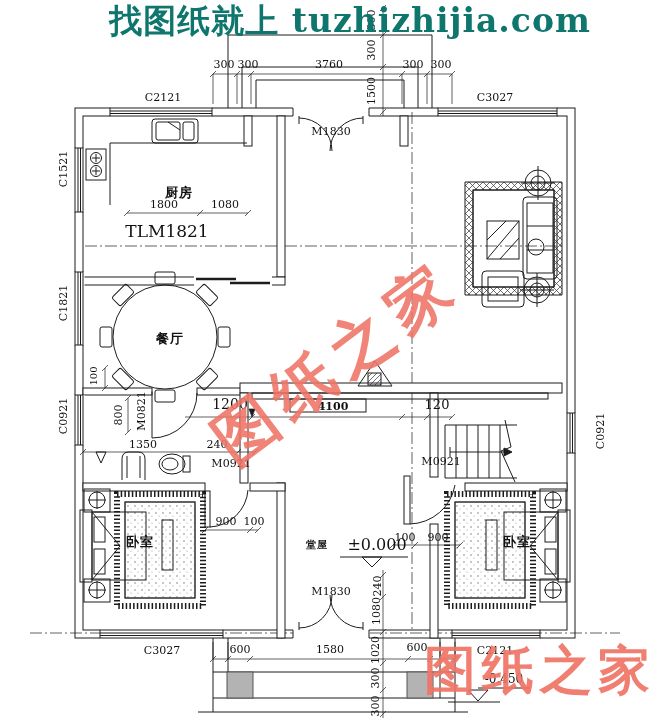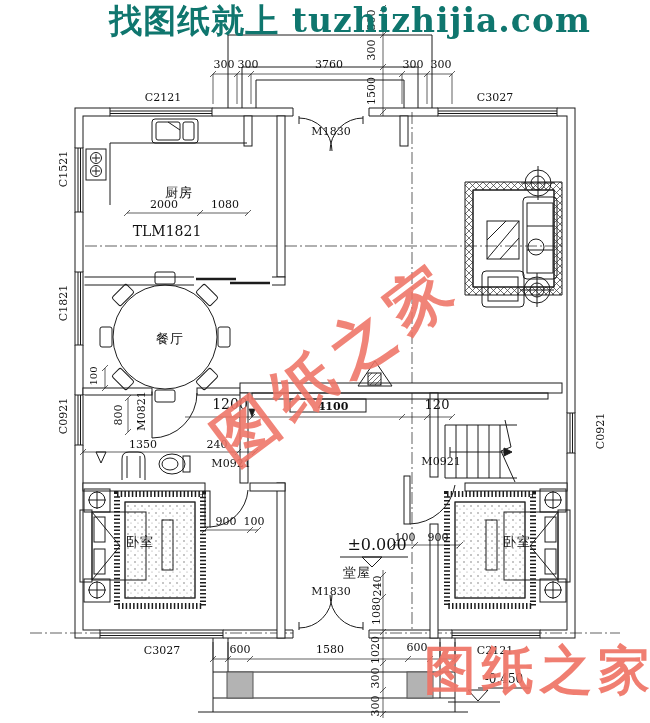--- a/index.html
+++ b/index.html
@@ -5,21 +5,21 @@
   html,body{margin:0;padding:0;background:#fff;}
   #stage{position:relative;width:650px;height:723px;background:#fff;overflow:hidden;
          font-family:"DejaVu Sans",sans-serif;}
   #plan-svg{position:absolute;left:0;top:0;}
   .ln{fill:none;stroke:#1c1c1c;stroke-width:1;}
   .thin{stroke-width:0.7;}
   #labels{position:absolute;left:0;top:0;width:514px;height:723px;pointer-events:none;}
   .lbl{position:absolute;transform:translate(-50%,-50%);color:#111;white-space:nowrap;
        line-height:1;font-family:"DejaVu Serif",serif;}
   .lbl.rot{transform:translate(-50%,-50%) rotate(-90deg);}
-  .lbl.cjk{font-family:"DejaVu Sans",sans-serif;font-weight:normal;letter-spacing:1px;}
+  .lbl.cjk{font-family:"DejaVu Sans",sans-serif;font-weight:bold;letter-spacing:1px;}
   .wm-title{position:absolute;left:350px;top:21px;transform:translate(-50%,-50%);
             font-size:33px;font-weight:bold;font-family:"DejaVu Serif",serif;
             white-space:nowrap;letter-spacing:1px;}
   .wm-diag{position:absolute;left:336px;top:362px;transform:translate(-50%,-50%) rotate(-37deg);
            font-size:62px;font-weight:bold;font-family:"DejaVu Sans",sans-serif;
            white-space:nowrap;letter-spacing:10px;opacity:.88;}
   .wm-bottom{position:absolute;left:540px;top:671px;transform:translate(-50%,-50%);
            font-size:52px;font-weight:bold;font-family:"DejaVu Sans",sans-serif;
            white-space:nowrap;letter-spacing:6px;opacity:.92;}
 </style>
@@ -383,41 +383,41 @@
       <span class="lbl rot" style="left: 371px; top: 50px; font-size: 11px;">300</span>
       <span class="lbl rot" style="left: 371px; top: 91px; font-size: 11px;">1500</span>
       <span class="lbl" style="left: 163px; top: 97px; font-size: 11px;">C2121</span>
       <span class="lbl" style="left: 331px; top: 131px; font-size: 11px;">M1830</span>
       <span class="lbl" style="left: 495px; top: 97px; font-size: 11px;">C3027</span>
       <span class="lbl rot" style="left: 63px; top: 169px; font-size: 11px;">C1521</span>
       <span class="lbl rot" style="left: 63px; top: 303px; font-size: 11px;">C1821</span>
       <span class="lbl rot" style="left: 63px; top: 416px; font-size: 11px;">C0921</span>
       <span class="lbl rot" style="left: 600px; top: 431px; font-size: 11px;">C0921</span>
       <span class="lbl cjk" style="left: 179px; top: 192px; font-size: 13px;">厨房</span>
-      <span class="lbl" style="left: 164px; top: 204px; font-size: 11px;">2000</span>
+      <span class="lbl" style="left: 164px; top: 204px; font-size: 11px;">1800</span>
       <span class="lbl" style="left: 225px; top: 204px; font-size: 11px;">1080</span>
-      <span class="lbl" style="left: 167px; top: 231px; font-size: 14px;">TLM1821</span>
+      <span class="lbl" style="left: 167px; top: 231px; font-size: 17px;">TLM1821</span>
       <span class="lbl cjk" style="left: 170px; top: 338px; font-size: 13px;">餐厅</span>
       <span class="lbl rot" style="left: 94px; top: 376px; font-size: 10px;">100</span>
       <span class="lbl rot" style="left: 118px; top: 415px; font-size: 11px;">800</span>
       <span class="lbl rot" style="left: 141px; top: 411px; font-size: 11px;">M0821</span>
       <span class="lbl" style="left: 143px; top: 444px; font-size: 11px;">1350</span>
       <span class="lbl" style="left: 217px; top: 444px; font-size: 11px;">240</span>
       <span class="lbl" style="left: 231px; top: 463px; font-size: 11px;">M0921</span>
       <span class="lbl" style="left: 230px; top: 404px; font-size: 14px;">1200</span>
       <span class="lbl" style="left: 333px; top: 406px; font-size: 11px; font-weight: bold;">4100</span>
       <span class="lbl" style="left: 437px; top: 404px; font-size: 13px;">120</span>
       <span class="lbl" style="left: 441px; top: 461px; font-size: 11px;">M0921</span>
       <span class="lbl cjk" style="left: 140px; top: 541px; font-size: 13px;">卧室</span>
       <span class="lbl" style="left: 226px; top: 521px; font-size: 11px;">900</span>
       <span class="lbl" style="left: 254px; top: 521px; font-size: 11px;">100</span>
       <span class="lbl cjk" style="left: 517px; top: 541px; font-size: 13px;">卧室</span>
       <span class="lbl" style="left: 405px; top: 537px; font-size: 11px;">100</span>
       <span class="lbl" style="left: 438px; top: 537px; font-size: 11px;">900</span>
-      <span class="lbl cjk" style="left: 317px; top: 572px; font-size: 13px; margin-left: 40px;">堂屋</span>
+      <span class="lbl cjk" style="left: 317px; top: 545px; font-size: 10px;">堂屋</span>
       <span class="lbl" style="left: 377px; top: 545px; font-size: 16px;">±0.000</span>
       <span class="lbl" style="left: 331px; top: 591px; font-size: 11px;">M1830</span>
       <span class="lbl" style="left: 162px; top: 650px; font-size: 11px;">C3027</span>
       <span class="lbl" style="left: 240px; top: 649px; font-size: 11px;">600</span>
       <span class="lbl" style="left: 330px; top: 649px; font-size: 11px;">1580</span>
       <span class="lbl" style="left: 417px; top: 647px; font-size: 11px;">600</span>
       <span class="lbl" style="left: 495px; top: 650px; font-size: 11px;">C2121</span>
       <span class="lbl rot" style="left: 377px; top: 586px; font-size: 11px;">240</span>
       <span class="lbl rot" style="left: 376px; top: 611px; font-size: 11px;">1080</span>
       <span class="lbl rot" style="left: 375px; top: 650px; font-size: 11px;">1020</span>

